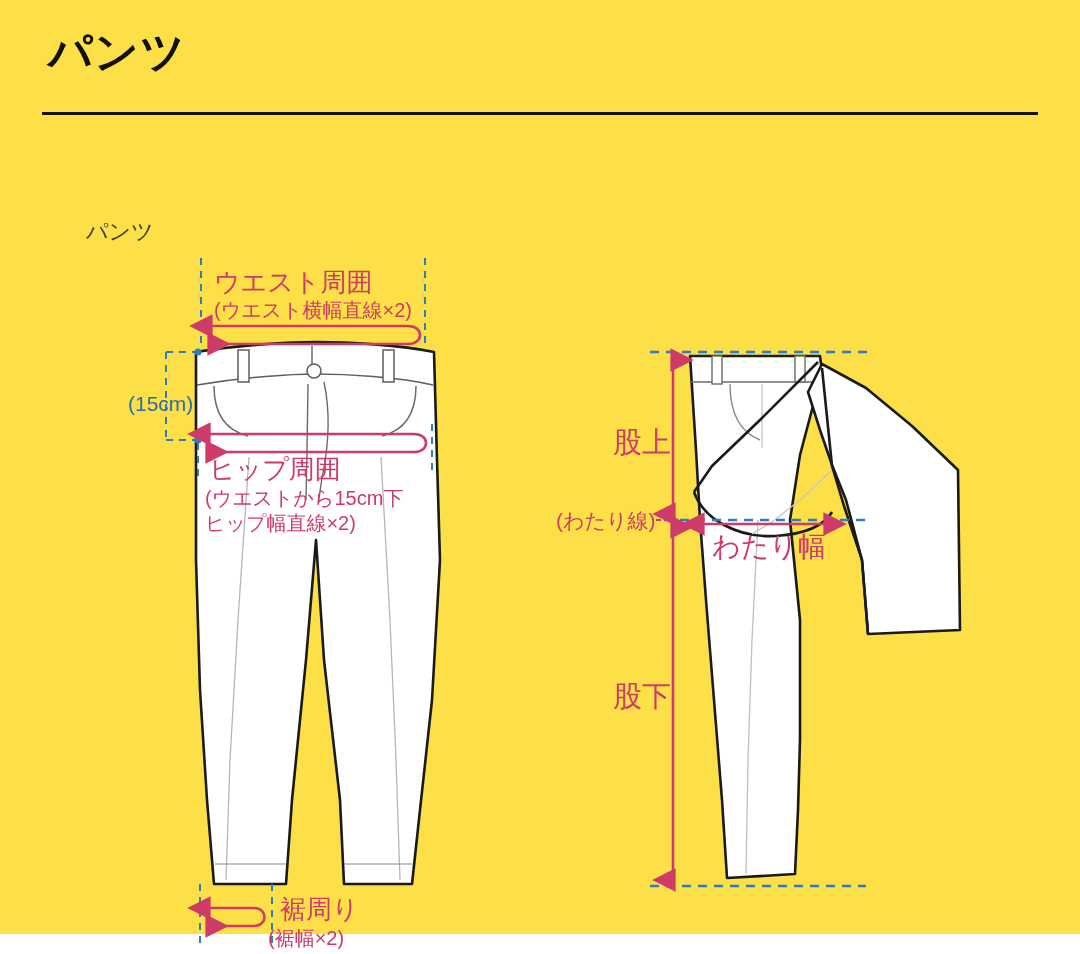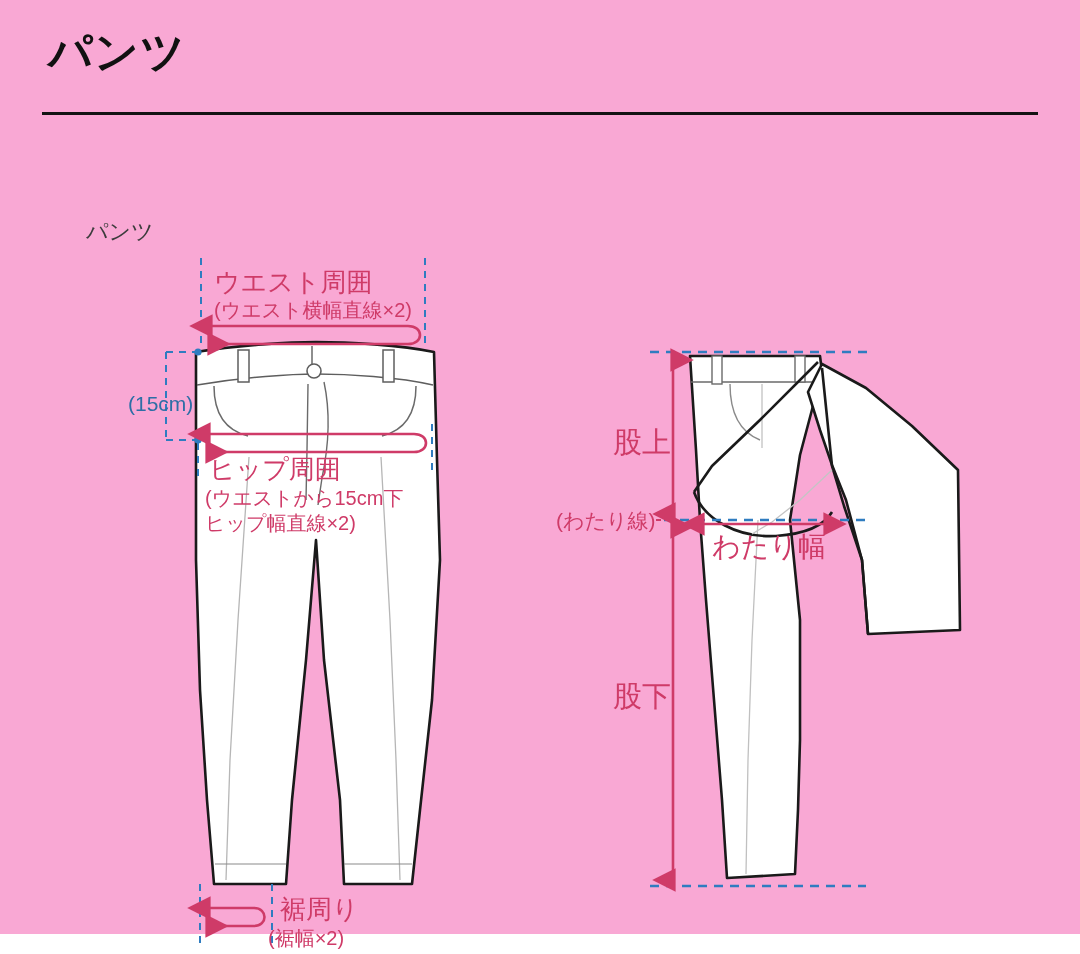--- a/index.html
+++ b/index.html
@@ -11,21 +11,21 @@
     width: 1080px;
     height: 954px;
     font-family: "Liberation Sans", "DejaVu Sans", sans-serif;
     overflow: hidden;
     position: relative;
   }
   #page {
     position: relative;
     width: 1080px;
     height: 934px;
-    background: #f9a8d4;
+    background: #fde047;
     text-decoration: underline;
   }
   #page-title {
     position: absolute;
     left: 48px;
     top: 26px;
     font-size: 44px;
     font-weight: bold;
     color: #111111;
     letter-spacing: 1px;

